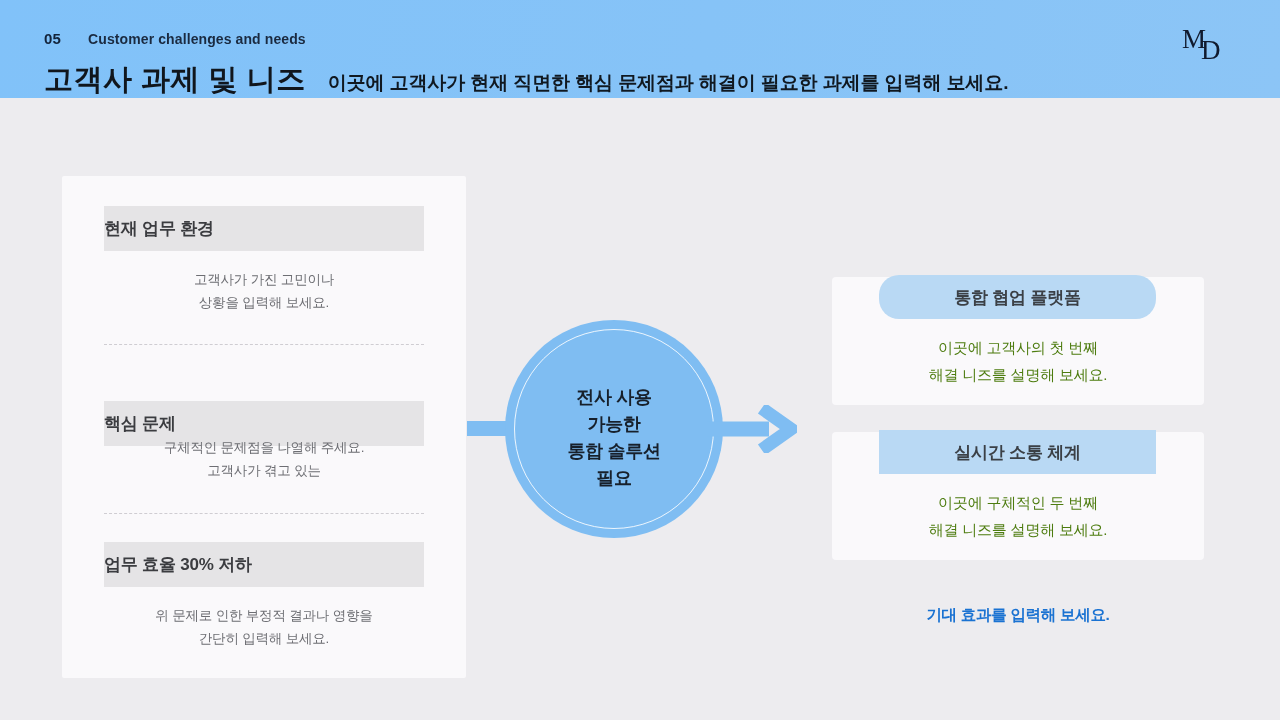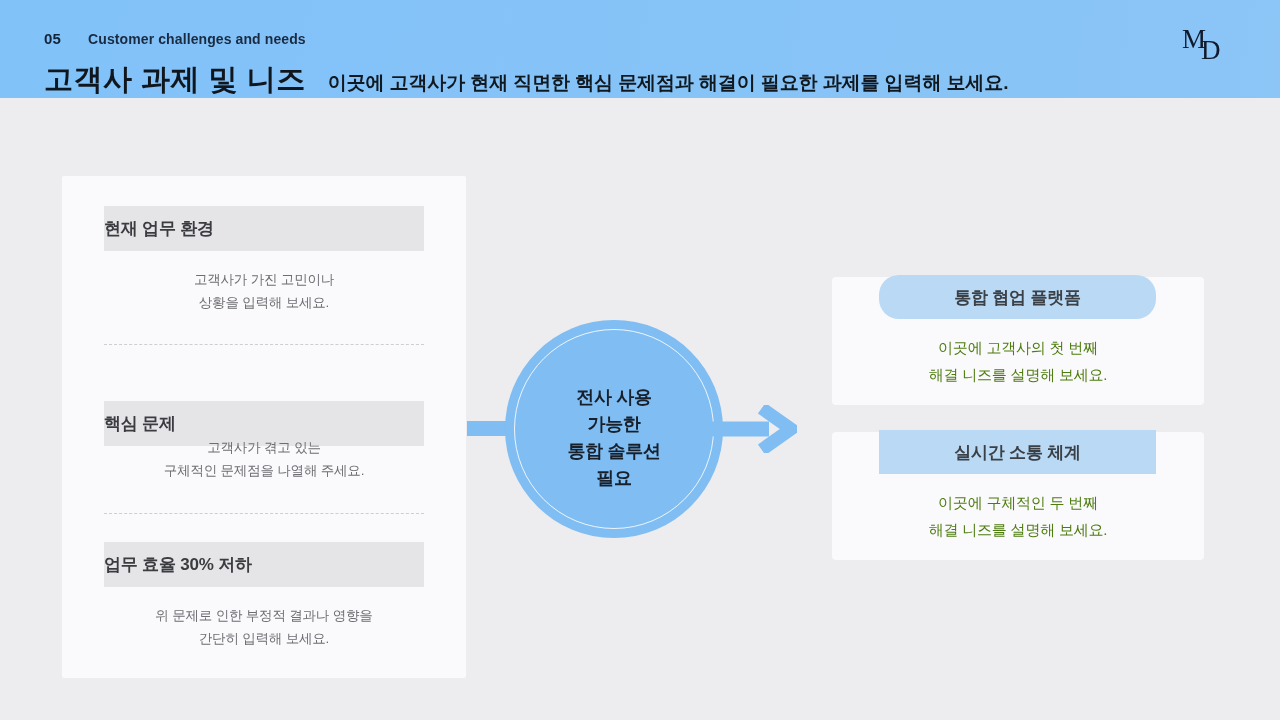--- a/index.html
+++ b/index.html
@@ -298,22 +298,22 @@
       <div>고객사가 가진 고민이나</div>
       <div>상황을 입력해 보세요.</div>
     </div>
 
     <div class="lc-divider div-1"></div>
 
     <div class="lc-band band-2">
       <span class="lc-band-text">핵심 문제</span>
     </div>
     <div class="lc-body body-2">
+      <div>구체적인 문제점을 나열해 주세요.</div>
       <div>고객사가 겪고 있는</div>
-      <div>구체적인 문제점을 나열해 주세요.</div>
     </div>
 
     <div class="lc-divider div-2"></div>
 
     <div class="lc-band band-3">
       <span class="lc-band-text">업무 효율 30% 저하</span>
     </div>
     <div class="lc-body body-3">
       <div>위 문제로 인한 부정적 결과나 영향을</div>
       <div>간단히 입력해 보세요.</div>
@@ -349,15 +349,16 @@
   <div class="right-card rc-2"></div>
   <div class="rc-band rc-band-2">
     <span class="rc-band-text">실시간 소통 체계</span>
   </div>
   <div class="rc-body rc-body-2">
     <div>이곳에 구체적인 두 번째</div>
     <div>해결 니즈를 설명해 보세요.</div>
   </div>
 
   <div class="footnote">
+    <div>기대 효과를 입력해 보세요.</div>
   </div>
 
 </div>
 
 </body></html>

